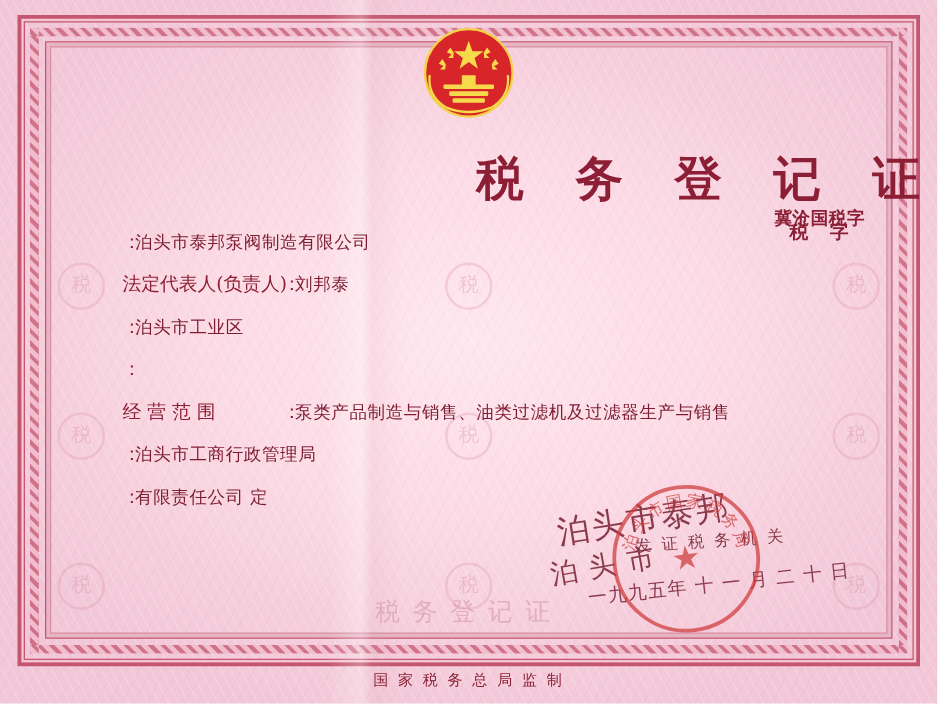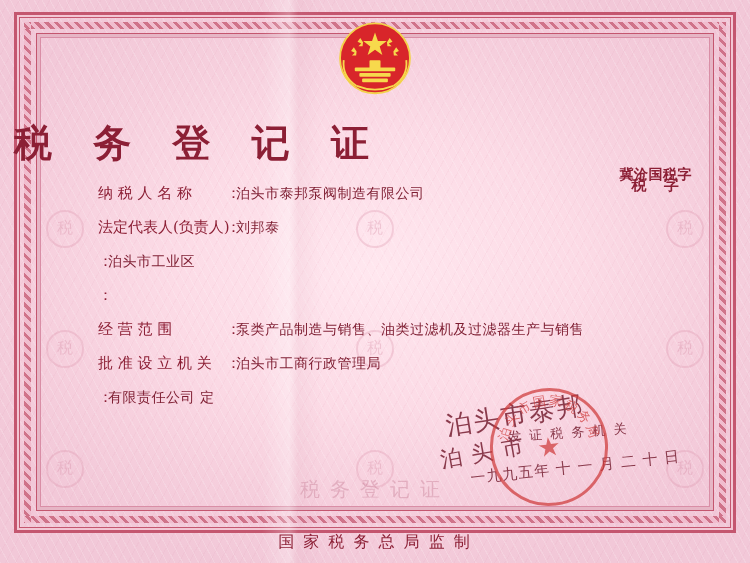--- a/index.html
+++ b/index.html
@@ -91,21 +91,21 @@
     width: 92px;
     height: 92px;
     z-index: 6;
   }
 
   .title {
     position: absolute;
     top: 118px;
     left: 0;
     width: 100%;
-    text-align: left;
+    text-align: right;
     font-family: "DejaVu Serif", serif;
     font-weight: bold;
     font-size: 38px;
     letter-spacing: 14px;
     text-indent: 14px;
     color: #8c1f35;
     z-index: 5;
   }
 
   .number-line {
@@ -227,21 +227,21 @@
     line-height: 1;
   }
   .seal svg { position: absolute; inset: 0; }
 
   .bottom-note {
     position: absolute;
     bottom: 10px;
     left: 0;
     width: 100%;
     text-align: center;
-    font-size: 16px;
+    font-size: 12px;
     color: #8c1f35;
     font-family: "DejaVu Serif", serif;
     letter-spacing: 2px;
     z-index: 5;
   }
 
   .footer-ghost {
     position: absolute;
     left: 70px;
     bottom: 60px;
@@ -318,21 +318,20 @@
   <div class="title">税 务 登 记 证</div>
 
   <div class="number-line">
     <span>冀沧国税字</span>
     <span class="tax-word">税 字</span>
   </div>
 
   <div class="fields">
 
     <div class="field-row">
-      <span class="field-label">纳 税 人 名 称</span>
       <span class="field-colon">：</span>
       <span class="field-value">泊头市泰邦泵阀制造有限公司</span>
     </div>
 
     <div class="field-row">
       <span class="field-label">法定代表人(负责人)</span>
       <span class="field-colon">：</span>
       <span class="field-value">刘邦泰</span>
     </div>
 
@@ -345,21 +344,20 @@
       <span class="field-colon">：</span>
     </div>
 
     <div class="field-row">
       <span class="field-label">经 营 范 围</span>
       <span class="field-colon">：</span>
       <span class="field-value">泵类产品制造与销售、油类过滤机及过滤器生产与销售</span>
     </div>
 
     <div class="field-row">
-      <span class="field-label">批 准 设 立 机 关</span>
       <span class="field-colon">：</span>
       <span class="field-value">泊头市工商行政管理局</span>
     </div>
 
     <div class="field-row">
       <span class="field-colon">：</span>
       <span class="field-value">有限责任公司  定</span>
     </div>
 
   </div>

